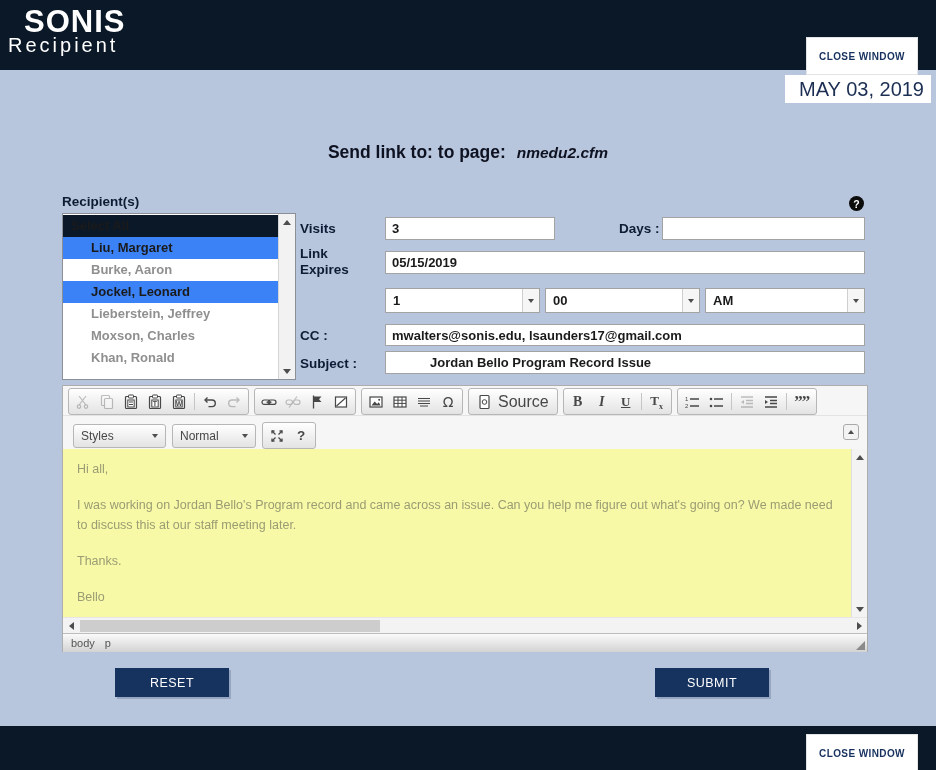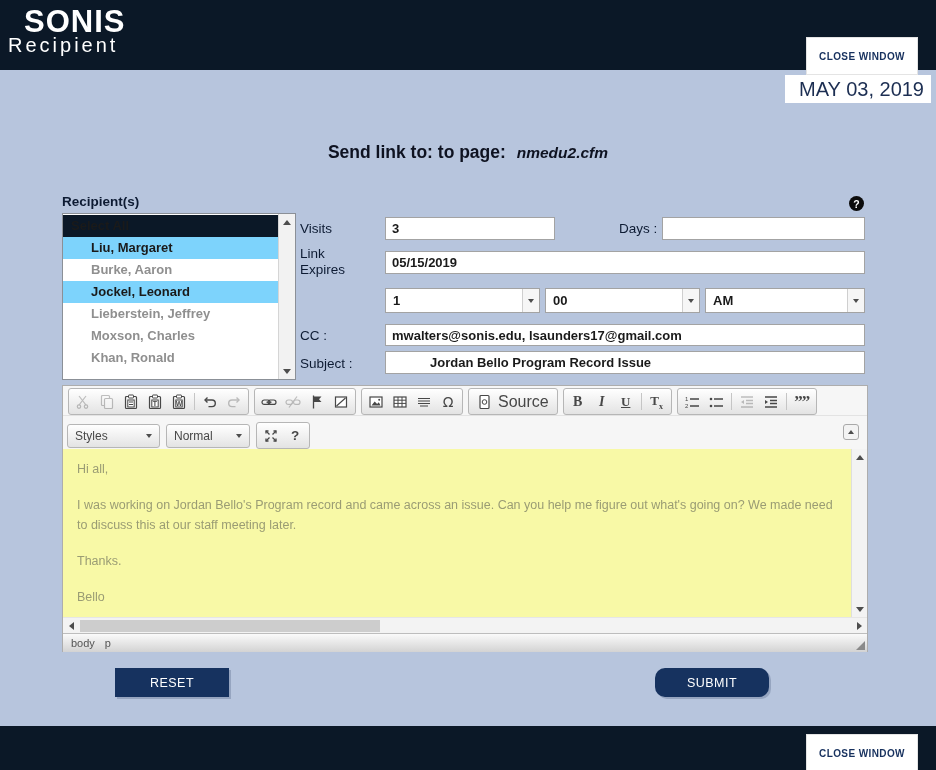--- a/index.html
+++ b/index.html
@@ -28,47 +28,47 @@
   .help-circle{position:absolute;left:849px;top:196px;width:15px;height:15px;border-radius:50%;background:#0c0c0c;
     color:#fff;font-size:10.5px;font-weight:bold;display:flex;align-items:center;justify-content:center;cursor:pointer;}
 
   
   .r-label{position:absolute;left:62px;top:194px;font-size:13.5px;font-weight:bold;color:#0d1b33;}
   .listbox{position:absolute;left:62px;top:213px;width:234px;height:167px;background:#fff;border:1px solid #8b9097;overflow:hidden;}
   .list-inner{position:absolute;left:0;top:1px;right:17px;bottom:0;overflow:hidden;}
   .ritem{height:22px;line-height:22px;font-size:13px;font-weight:bold;padding-left:28px;white-space:nowrap;cursor:default;}
   .ritem.header{padding-left:8px;color:#1a1a1a;}
   .ritem.normal{color:#8f8f8f;}
-  .ritem.selected{color:#1a1a1a;background:#7dd3fc;}
+  .ritem.selected{color:#1a1a1a;background:#3b82f6;}
   .list-scroll{position:absolute;right:0;top:0;width:17px;bottom:0;background:#f2f2f2;border-left:1px solid #d5d5d5;}
 
   
   .sarrow{position:absolute;display:flex;align-items:center;justify-content:center;cursor:pointer;}
   .sarrow.v{width:100%;height:16px;}
   .sarrow.h{height:100%;width:16px;top:0;}
   .tri-up{width:0;height:0;border-left:4px solid transparent;border-right:4px solid transparent;border-bottom:5px solid #4d4d4d;}
   .tri-down{width:0;height:0;border-left:4px solid transparent;border-right:4px solid transparent;border-top:5px solid #4d4d4d;}
   .tri-left{width:0;height:0;border-top:4px solid transparent;border-bottom:4px solid transparent;border-right:5px solid #4d4d4d;}
   .tri-right{width:0;height:0;border-top:4px solid transparent;border-bottom:4px solid transparent;border-left:5px solid #4d4d4d;}
   .tri-down.small{border-left-width:3.5px;border-right-width:3.5px;border-top-width:4.5px;}
   .tri-up.tiny{border-left-width:3px;border-right-width:3px;border-bottom-width:4px;}
 
   
-  .flabel{position:absolute;font-size:13.5px;font-weight:normal;color:#0d1b33;line-height:16px;}
+  .flabel{position:absolute;font-size:13.5px;font-weight:bold;color:#0d1b33;line-height:16px;}
   .finput{position:absolute;border:1px solid #a3a3a3;background:#fff;font-size:13px;font-weight:bold;color:#1a1a1a;
     padding:0 6px;font-family:"Liberation Sans",sans-serif;outline:none;}
   .sel{position:absolute;height:25px;background:#fff;border:1px solid #a3a3a3;display:flex;align-items:center;cursor:pointer;}
   .sel-val{flex:1;padding-left:7px;font-size:13px;font-weight:bold;color:#1a1a1a;}
   .sel-arrow{width:17px;height:100%;border-left:1px solid #cfcfcf;background:#f6f6f6;display:flex;align-items:center;justify-content:center;}
 
   
   .editor{position:absolute;left:62px;top:385px;width:806px;height:267px;border:1px solid #adadad;background:#f6f6f6;}
   .tb-row{display:flex;align-items:center;position:relative;}
   .tb-row1{height:30px;padding:2px 4px 0 5px;border-bottom:1px solid #e3e3e3;}
-  .tb-row2{height:40px;padding:0 4px;border-bottom:1px solid #c3c3c3;}
+  .tb-row2{height:40px;padding:0 10px;border-bottom:1px solid #c3c3c3;}
   .tb-group{display:inline-flex;align-items:center;border:1px solid #b6b6b6;border-radius:3px;
     background:linear-gradient(#ffffff,#e3e3e3);padding:1px 2px;margin-right:5px;height:27px;}
   .tb-btn{width:24px;height:23px;display:inline-flex;align-items:center;justify-content:center;border-radius:2px;cursor:pointer;}
   .tb-btn.wide{width:auto;padding:0 6px;gap:5px;}
   .tb-btn .ic{display:flex;align-items:center;justify-content:center;}
   .tb-btn svg{width:16px;height:16px;display:block;}
   .tb-btn.disabled{opacity:.32;cursor:default;}
   .tb-sep{display:inline-block;width:1px;height:17px;background:#c5c5c5;margin:0 3px;}
   .src-label{font-size:16px;color:#474747;}
   .tic{font-family:"Liberation Serif",serif;font-weight:bold;color:#474747;}
@@ -95,21 +95,21 @@
     border-top:1px solid #bdbdbd;display:flex;align-items:center;padding:0 8px;font-size:11px;color:#555;}
   .path-el{margin-right:10px;cursor:pointer;}
   .resize-grip{position:absolute;right:2px;bottom:2px;width:0;height:0;
     border-left:9px solid transparent;border-bottom:9px solid #8a8a8a;cursor:nwse-resize;}
 
   
   .action-btn{position:absolute;width:114px;height:29px;background:#16325f;color:#fff;font-weight:normal;font-size:12.5px;
     letter-spacing:.5px;border:none;display:flex;align-items:center;justify-content:center;cursor:pointer;
     box-shadow:2px 2px 0 #96a5c0;font-family:"Liberation Sans",sans-serif;}
   .reset{left:115px;top:668px;}
-  .submit{left:655px;top:668px;border-radius:10px;}
+  .submit{left:655px;top:668px;}
 </style>
 </head>
 <body>
 
 <div class="page">
 
   <div class="header">
     <div class="logo">
       <div class="logo1">SONIS</div>
       <div class="logo2">Recipient</div>

